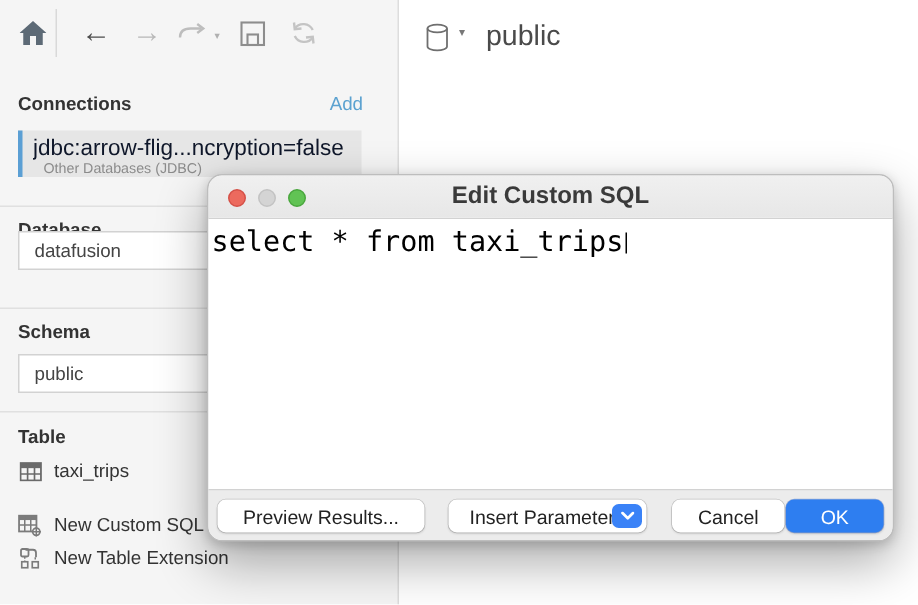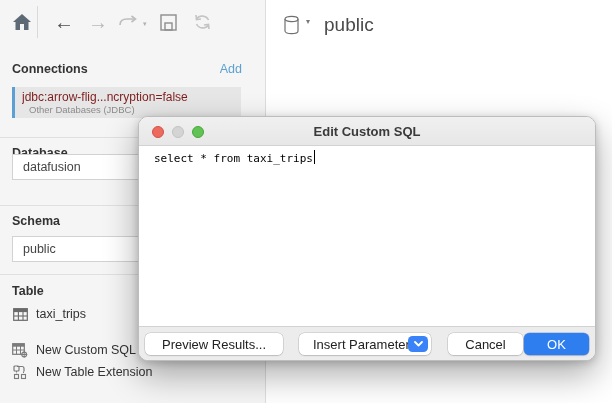--- a/index.html
+++ b/index.html
@@ -29,21 +29,21 @@
   .tiny-caret { position:absolute; left:143px; top:20px; font-size:7px; color:#b0b0b0; }
 
   
   .conn-header { position:absolute; left:12px; top:62px; width:230px; display:flex; justify-content:space-between; align-items:baseline; }
   .conn-title { font-size:12.5px; font-weight:bold; color:#333; }
   .add-link { font-size:12.5px; color:#5ca2d0; cursor:pointer; }
   .conn-item {
     position:absolute; left:12px; top:87px; width:229px; height:31px;
     background:#e6e6e6; border-left:3px solid #5b9fd4; padding:3px 0 0 7px;
   }
-  .conn-name { font-size:12px; color:#7f1d1d; white-space:nowrap; overflow:hidden; }
+  .conn-name { font-size:15px; color:#0f172a; white-space:nowrap; overflow:hidden; }
   .conn-type { font-size:9.5px; color:#8b8b8b; padding-left:7px; white-space:nowrap; }
 
   .hsep { position:absolute; left:0; width:265px; height:1px; background:#e0e0e0; }
 
   .section-label { position:absolute; left:12px; font-size:12.5px; font-weight:bold; color:#333; }
   .select-box {
     position:absolute; left:12px; width:237px; height:26px;
     background:#ffffff; border:1px solid #d2d2d2;
     font-size:12.5px; color:#444; line-height:24px; padding-left:10px; cursor:pointer;
   }
@@ -63,32 +63,32 @@
     background:#ffffff; border:1px solid #bdbdbd; border-radius:10px;
     box-shadow:0 14px 34px rgba(0,0,0,0.33), 0 2px 8px rgba(0,0,0,0.18);
   }
   .dialog-titlebar {
     position:absolute; left:0; right:0; top:0; height:29px;
     background:linear-gradient(#f0f0f0,#e7e7e7);
     border-bottom:1px solid #d2d2d2;
     border-radius:9px 9px 0 0;
     display:flex; align-items:center; justify-content:center;
   }
-  .dialog-title { font-size:13px; font-weight:bold; color:#3a3a3a; }
+  .dialog-title { font-size:16px; font-weight:bold; color:#3a3a3a; }
   .lights { position:absolute; left:13px; top:8.5px; display:flex; gap:8px; }
   .light { width:12px; height:12px; border-radius:50%; }
   .light-close { background:#ec6a5e; border:0.5px solid #d55148; }
   .light-min   { background:#d4d4d4; border:0.5px solid #c3c3c3; }
   .light-zoom  { background:#61c354; border:0.5px solid #4aa73e; }
 
   .sql-area {
     position:absolute; left:0; right:0; top:29px; bottom:34px;
-    background:#ffffff; padding:4px 15px;
+    background:#ffffff; padding:4px 2px;
     font-family:"DejaVu Sans Mono","Liberation Mono",monospace;
-    font-size:11px; color:#000; cursor:text;
+    font-size:19px; color:#000; cursor:text;
   }
   .sql-text::after { content:""; display:inline-block; width:1px; height:14px; background:#000; vertical-align:-2px; margin-left:1px; }
 
   .dialog-footer {
     position:absolute; left:0; right:0; bottom:0; height:34px;
     background:#ececec; border-top:1px solid #d2d2d2;
     border-radius:0 0 9px 9px;
   }
   .mac-btn {
     position:absolute; top:6px; height:22px; border:none; border-radius:5.5px;

